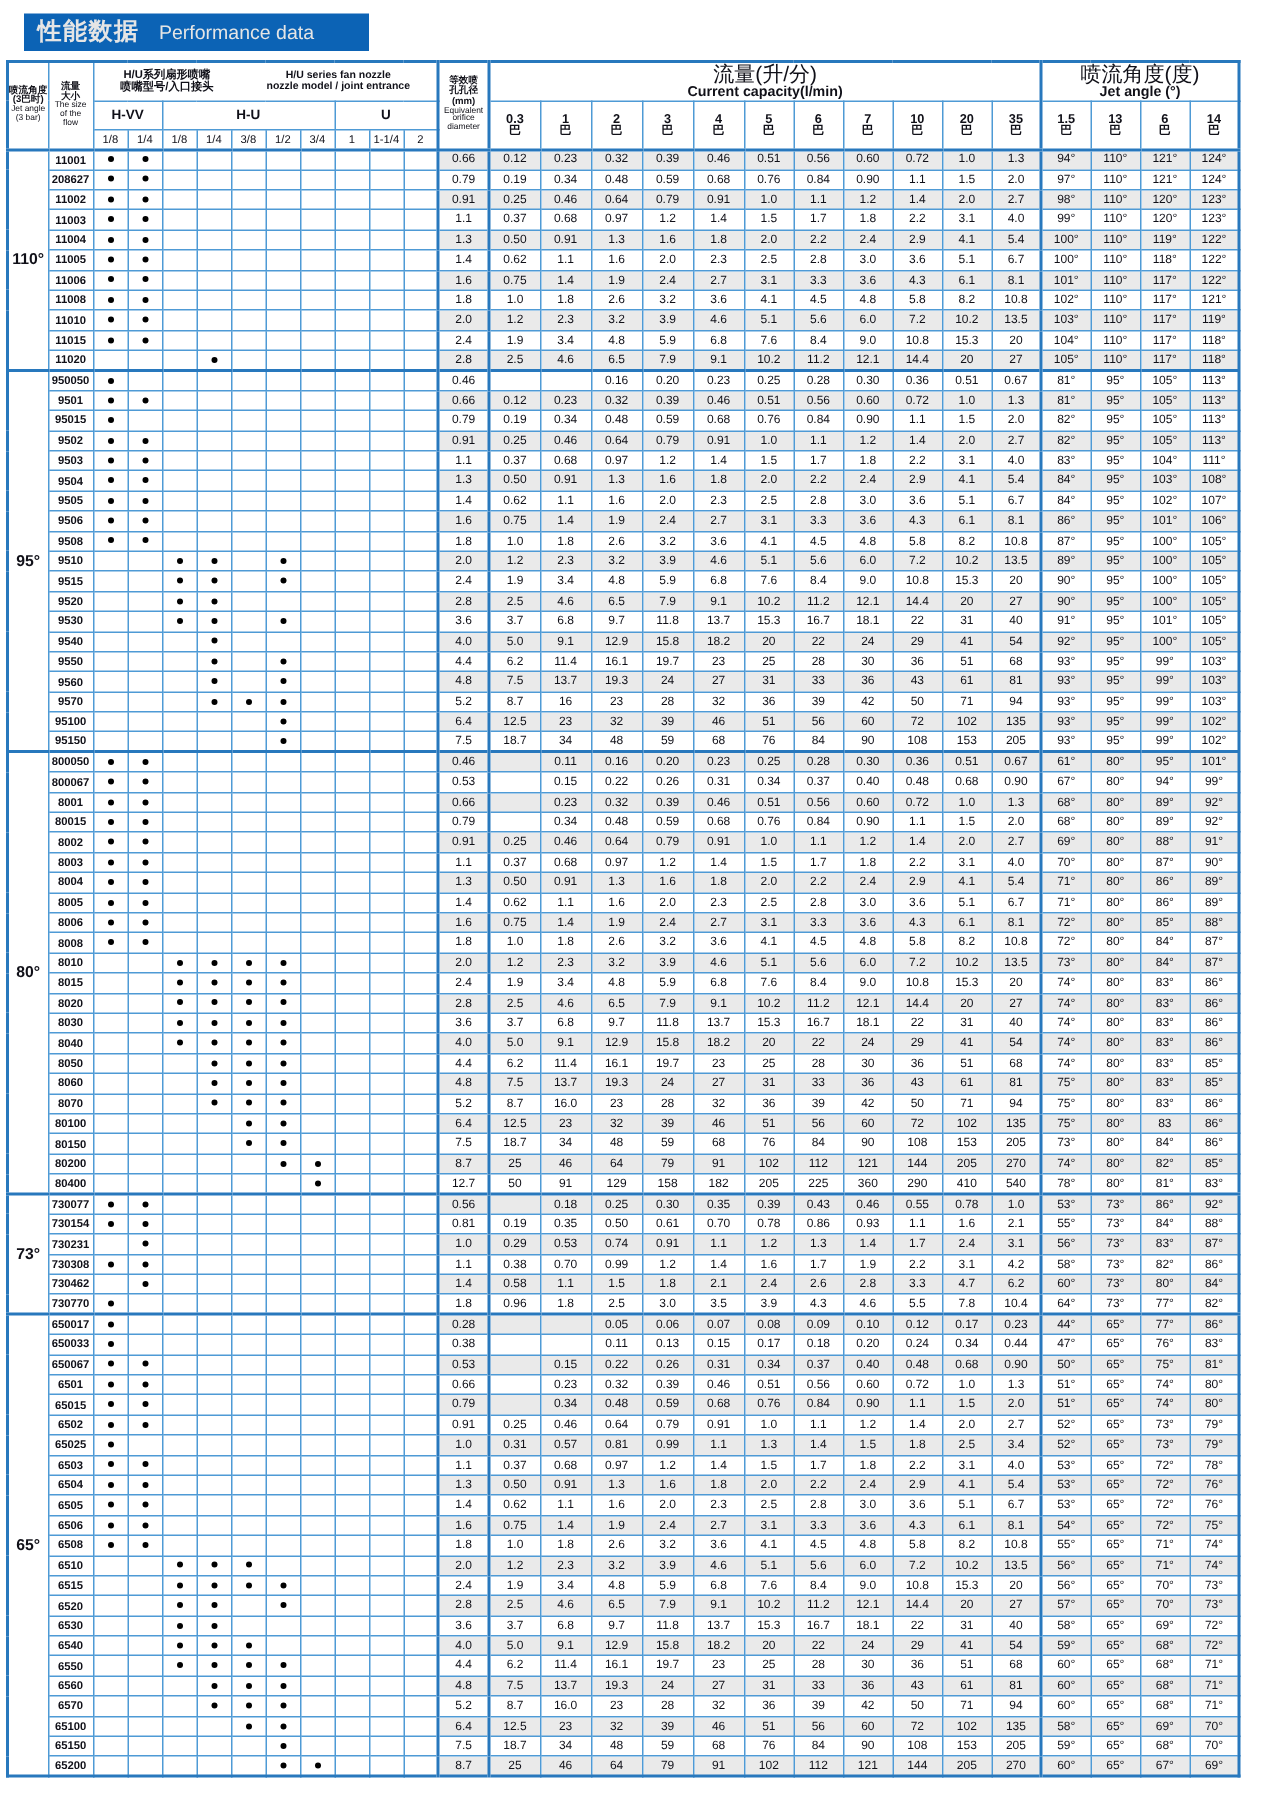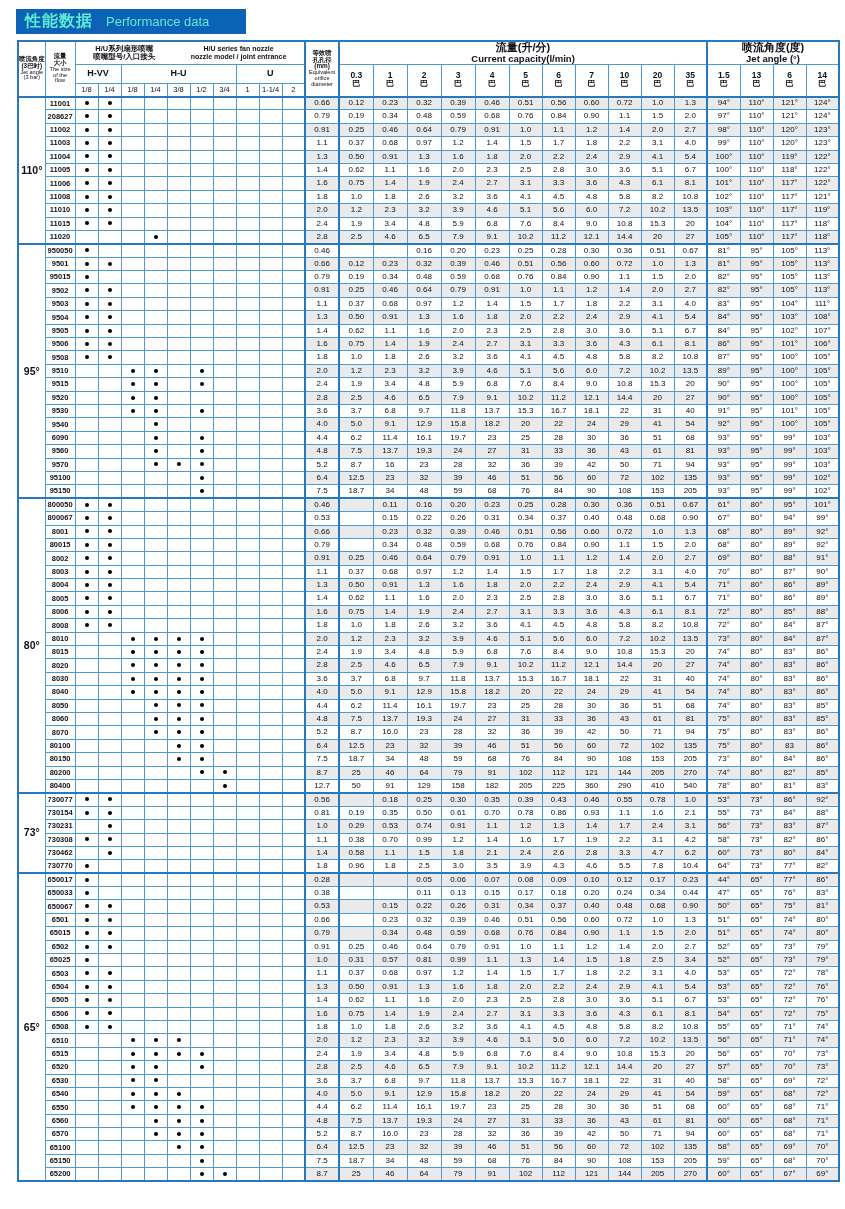--- a/index.html
+++ b/index.html
@@ -3,37 +3,37 @@
 <meta charset="utf-8">
 <style>
   html,body{margin:0;padding:0;}
   body{
     width:845px;height:1209px;background:#ffffff;position:relative;
     font-family:"Liberation Sans","DejaVu Sans",sans-serif;color:#101018;
     overflow:hidden;
   }
   .titlebar{
     position:absolute;left:16px;top:9px;width:230px;height:25px;
-    background:#0c63b5;color:#5eead4;display:flex;align-items:center;
+    background:#0c63b5;color:#e5e5e5;display:flex;align-items:center;
     box-sizing:border-box;padding-left:9px;gap:13px;
   }
   .title-zh{font-size:16px;font-weight:bold;letter-spacing:1px;}
   .title-en{font-size:13px;font-weight:normal;}
   table{
-    position:absolute;left:17px;top:40px;border-collapse:collapse;table-layout:fixed;
+    position:absolute;left:4px;top:40px;border-collapse:collapse;table-layout:fixed;
     border:2px solid #2878bd;
   }
   td,th{
     border:1px solid #4e9ad5;padding:0;margin:0;text-align:center;vertical-align:middle;
     line-height:1.05;overflow:hidden;white-space:nowrap;
   }
   thead th{font-weight:bold;}
   .tinyzh{font-size:6.4px;font-weight:bold;}
   .tinyen{font-size:5.6px;font-weight:normal;transform-origin:center;}
-  .grp-zh{font-size:11px;font-weight:bold;}
+  .grp-zh{font-size:14px;font-weight:normal;}
   .grp-en{font-size:9.5px;font-weight:bold;}
   .nozhdr{display:flex;justify-content:space-around;align-items:center;}
   .nz-zh{font-size:7.5px;font-weight:bold;}
   .nz-en{font-size:7px;font-weight:bold;}
   .series{font-size:9px;font-weight:bold;height:18px;}
   .frac{font-size:7.5px;font-weight:normal;height:12px;}
   .pcol{font-size:8.5px;font-weight:bold;}
   .pcol .unit{font-size:8px;font-weight:bold;}
   tbody tr{height:13.4px;}
   tbody td{font-size:8px;}
@@ -928,21 +928,21 @@
         <td class="num shade">24</td>
         <td class="num shade">29</td>
         <td class="num shade">41</td>
         <td class="num shade">54</td>
         <td class="num ang bl-thick shade">92°</td>
         <td class="num ang shade">95°</td>
         <td class="num ang shade">100°</td>
         <td class="num ang shade">105°</td>
       </tr>
       <tr>
-        <td class="model">6090</td>
+        <td class="model">9550</td>
         <td class="dotcell"></td>
         <td class="dotcell"></td>
         <td class="dotcell"></td>
         <td class="dotcell"><span class="dot"></span></td>
         <td class="dotcell"></td>
         <td class="dotcell"><span class="dot"></span></td>
         <td class="dotcell"></td>
         <td class="dotcell"></td>
         <td class="dotcell"></td>
         <td class="dotcell"></td>

